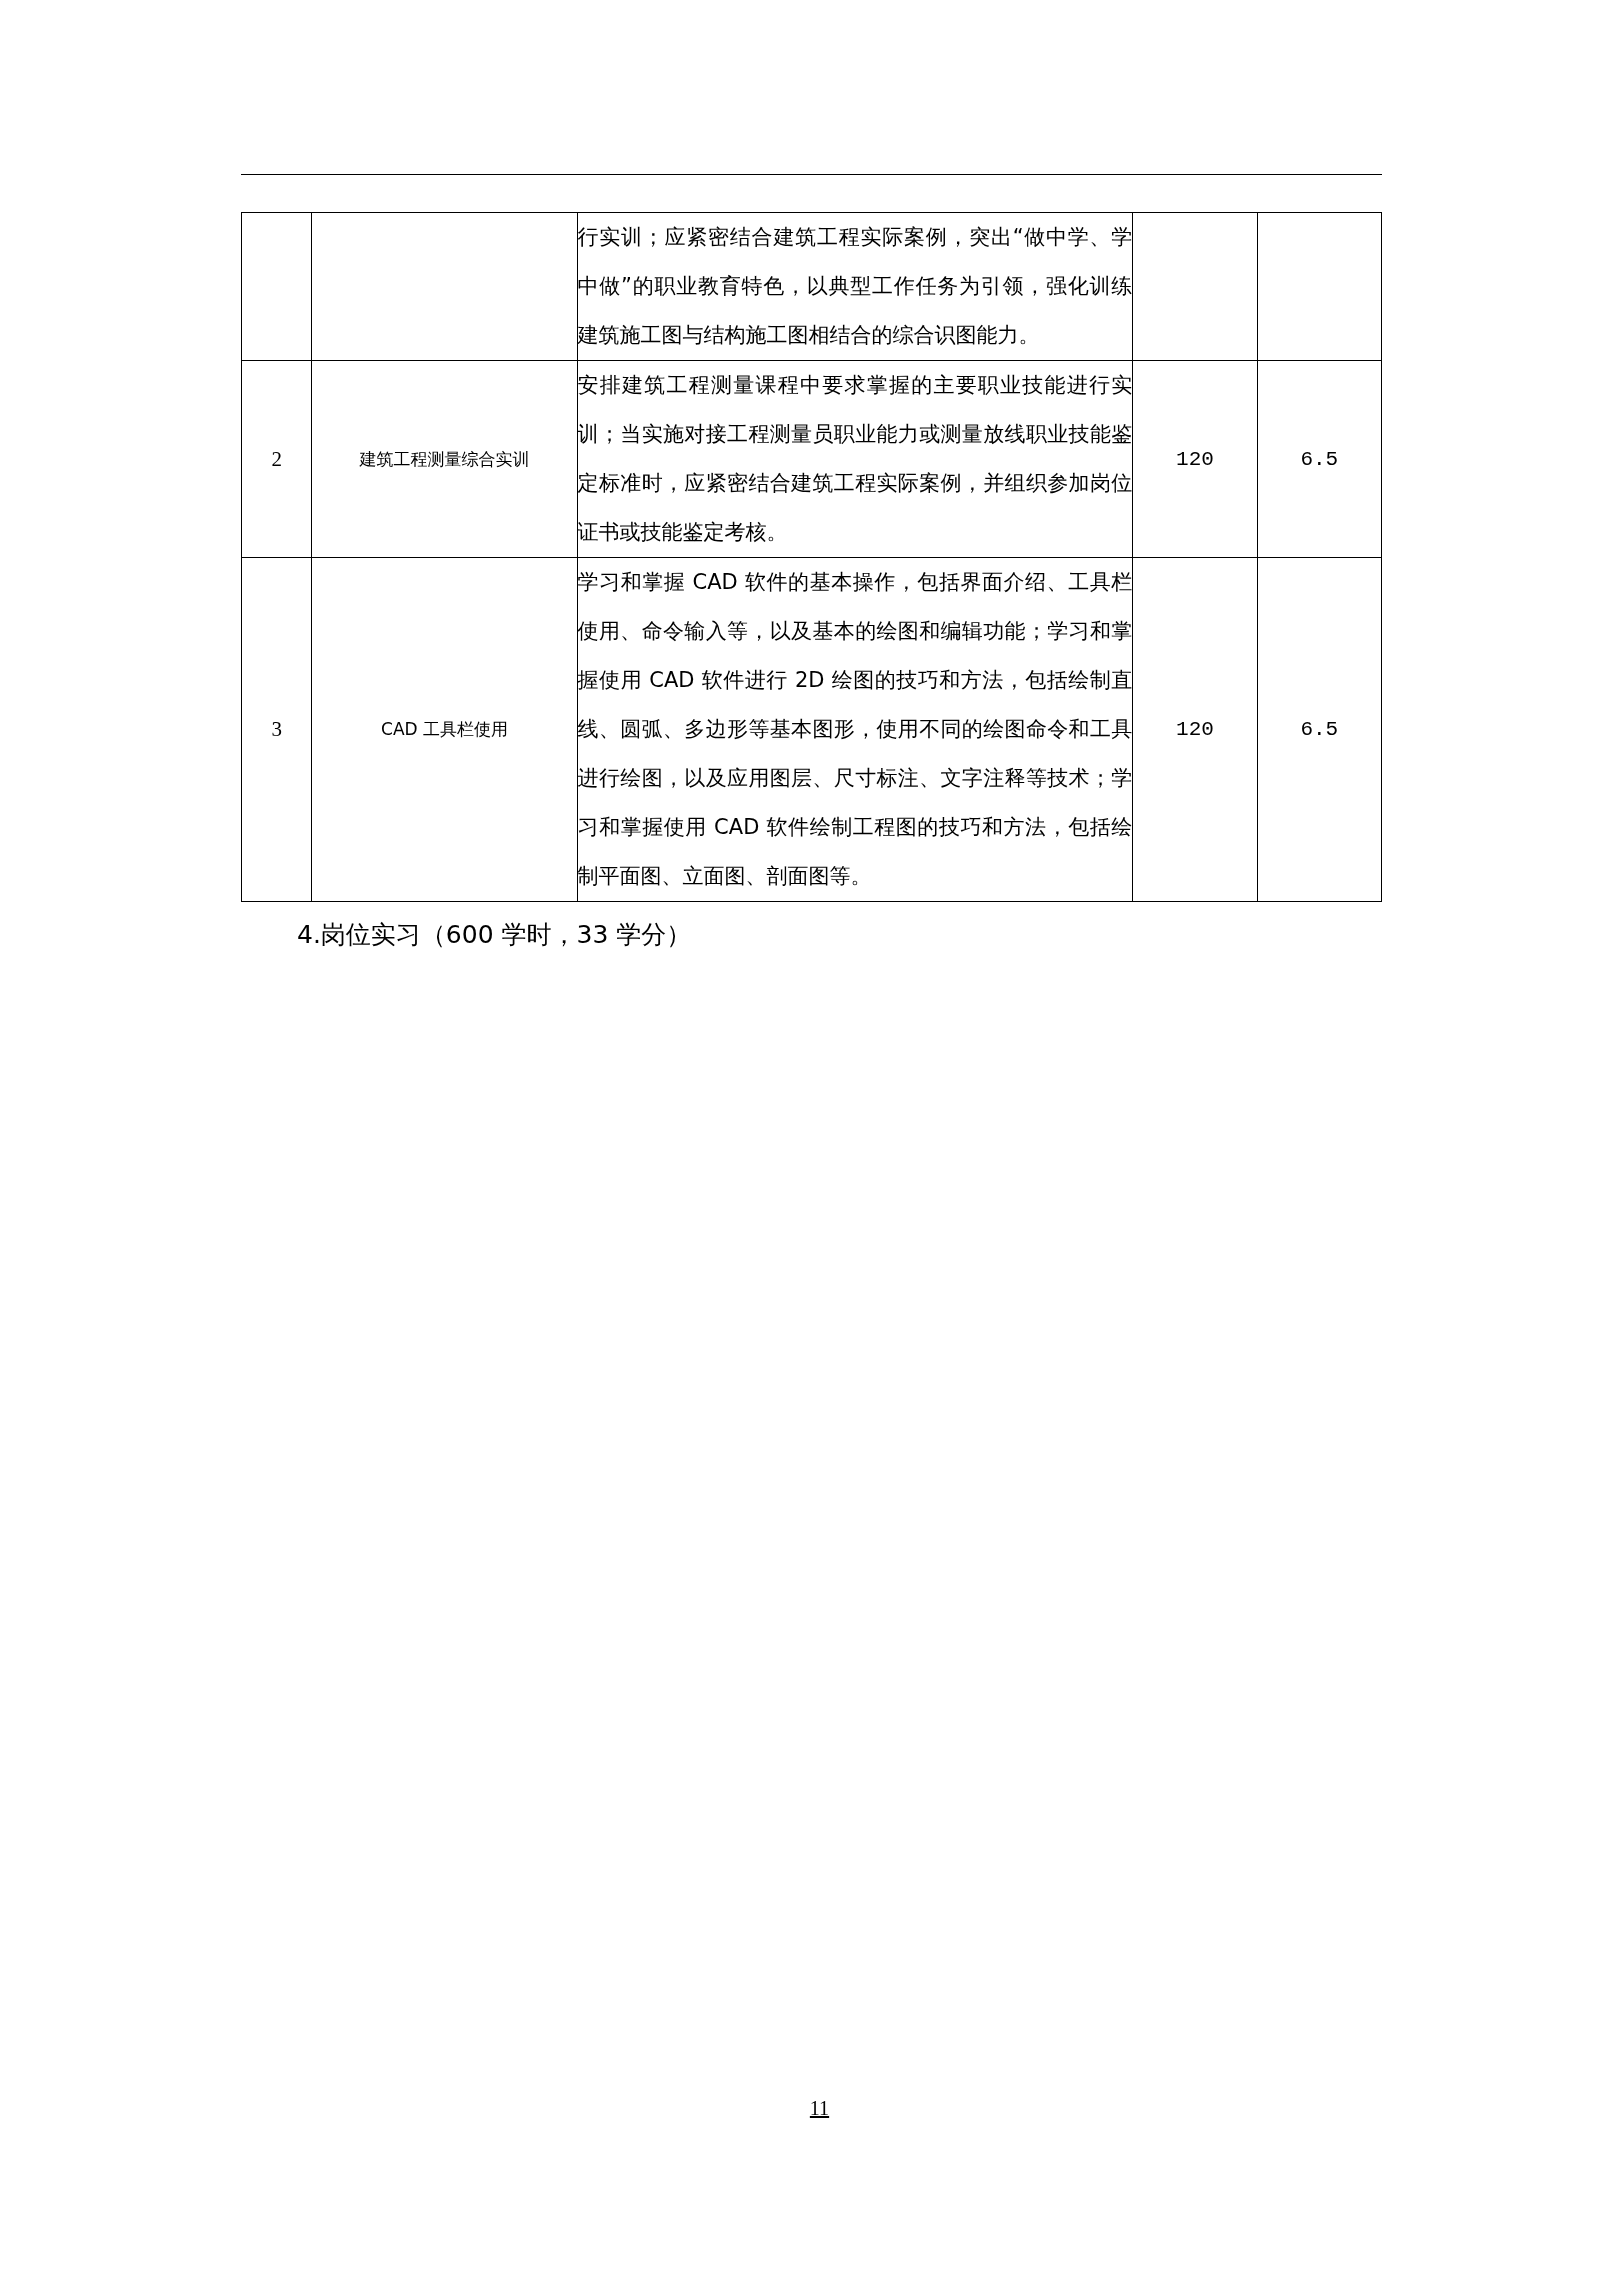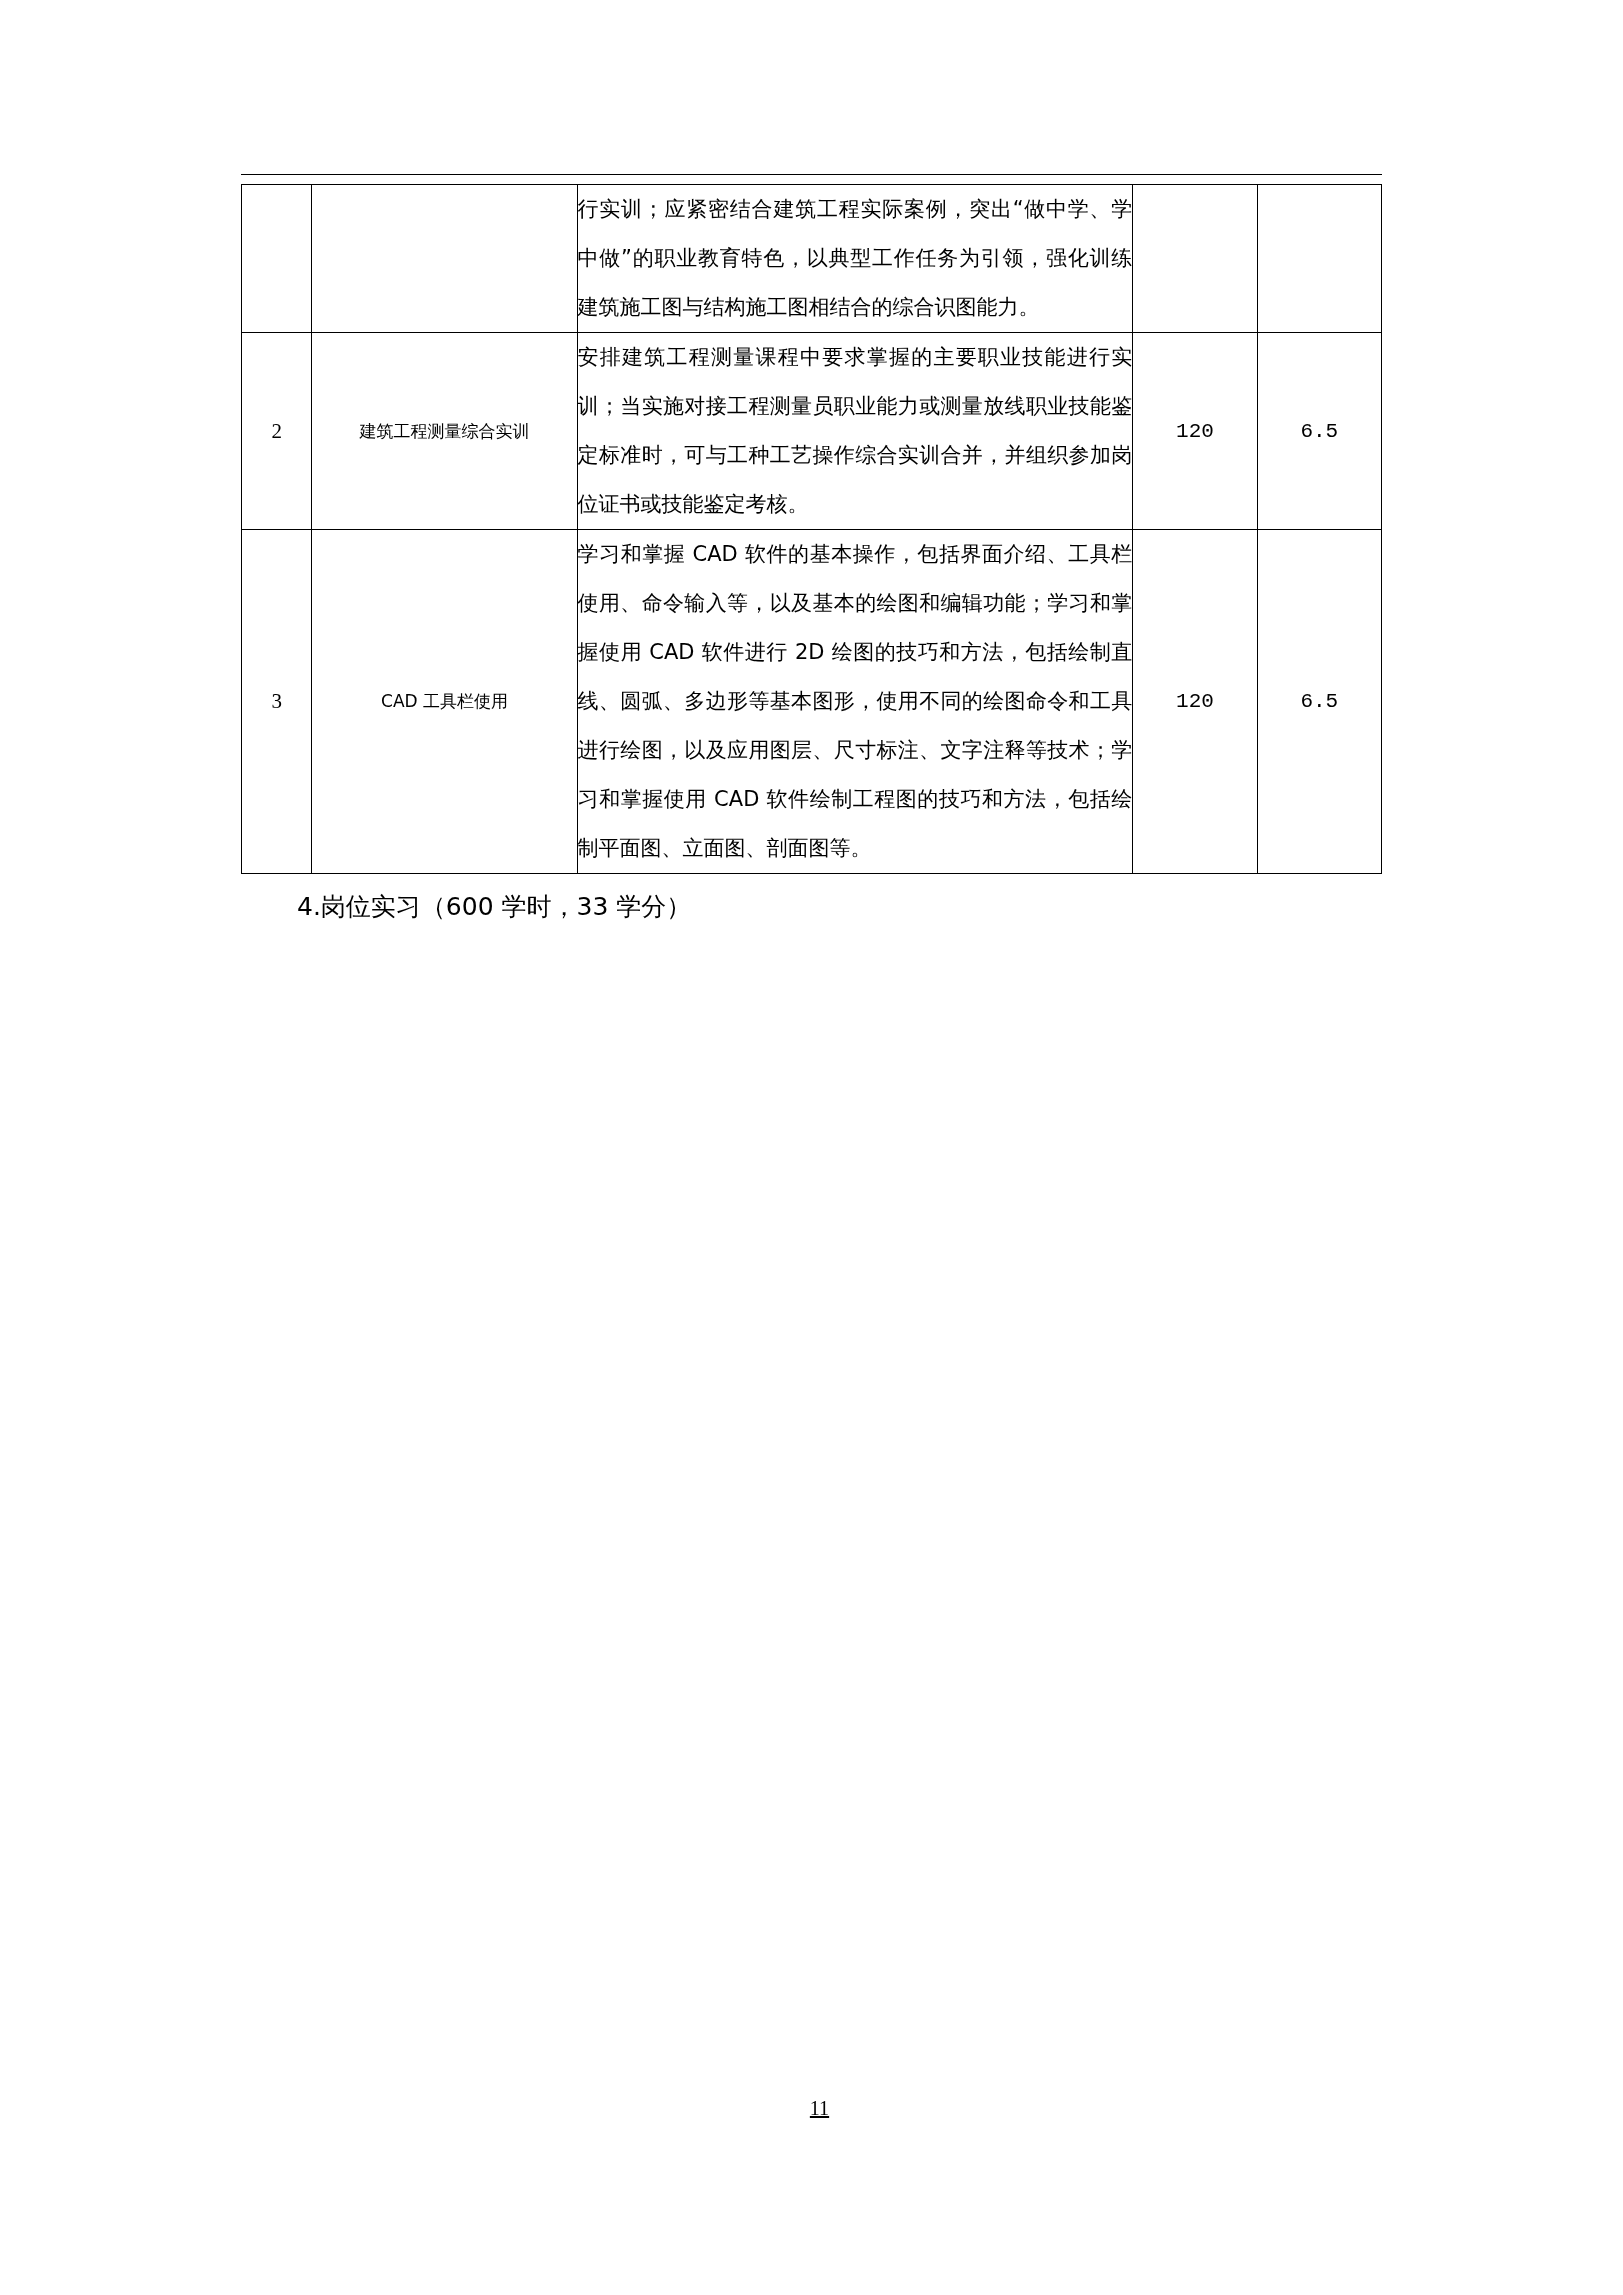--- a/index.html
+++ b/index.html
@@ -25,21 +25,21 @@
     position: absolute;
     left: 241px;
     top: 174px;
     width: 1141px;
     height: 0;
     border-top: 1.7px solid #000000;
   }
   .content {
     position: absolute;
     left: 241px;
-    top: 184px;
+    top: 212px;
     width: 1141px;
   }
 
   
   table.course-table {
     border-collapse: collapse;
     width: 1141px;
     table-layout: fixed;
   }
   table.course-table td {
@@ -121,21 +121,21 @@
         <tr>
           <td class="c-no"></td>
           <td class="c-name"></td>
           <td class="c-desc">行实训；应紧密结合建筑工程实际案例，突出“做中学、学中做”的职业教育特色，以典型工作任务为引领，强化训练建筑施工图与结构施工图相结合的综合识图能力。</td>
           <td class="c-hours"></td>
           <td class="c-credit"></td>
         </tr>
         <tr>
           <td class="c-no">2</td>
           <td class="c-name">建筑工程测量综合实训</td>
-          <td class="c-desc indent">安排建筑工程测量课程中要求掌握的主要职业技能进行实训；当实施对接工程测量员职业能力或测量放线职业技能鉴定标准时，可与工种工艺操作综合实训合并，并组织参加岗位证书或技能鉴定考核。</td>
+          <td class="c-desc indent">安排建筑工程测量课程中要求掌握的主要职业技能进行实训；当实施对接工程测量员职业能力或测量放线职业技能鉴定标准时，应紧密结合建筑工程实际案例，并组织参加岗位证书或技能鉴定考核。</td>
           <td class="c-hours">120</td>
           <td class="c-credit">6.5</td>
         </tr>
         <tr>
           <td class="c-no">3</td>
           <td class="c-name">CAD 工具栏使用</td>
           <td class="c-desc indent">学习和掌握 CAD 软件的基本操作，包括界面介绍、工具栏使用、命令输入等，以及基本的绘图和编辑功能；学习和掌握使用 CAD 软件进行 2D 绘图的技巧和方法，包括绘制直线、圆弧、多边形等基本图形，使用不同的绘图命令和工具进行绘图，以及应用图层、尺寸标注、文字注释等技术；学习和掌握使用 CAD 软件绘制工程图的技巧和方法，包括绘制平面图、立面图、剖面图等。</td>
           <td class="c-hours">120</td>
           <td class="c-credit">6.5</td>
         </tr>

